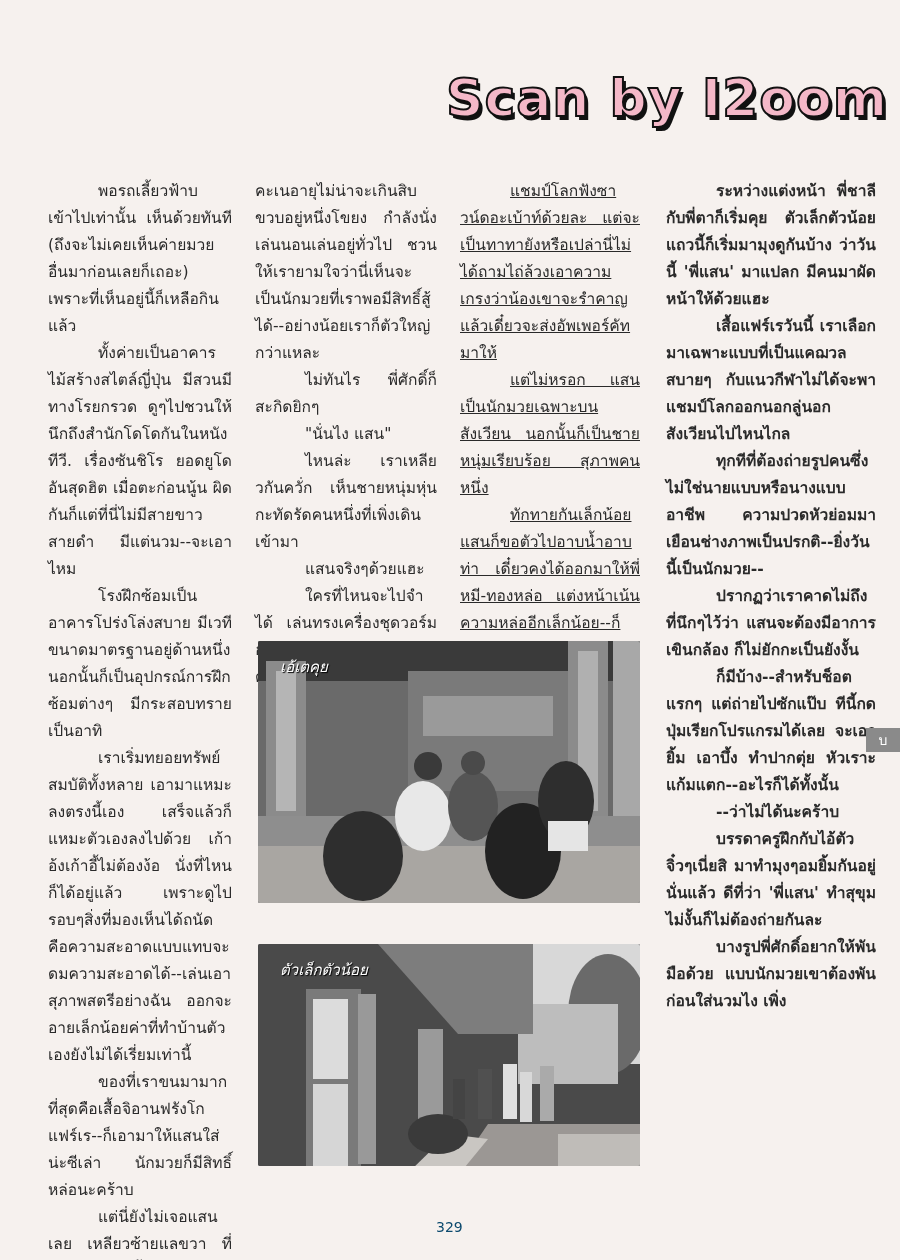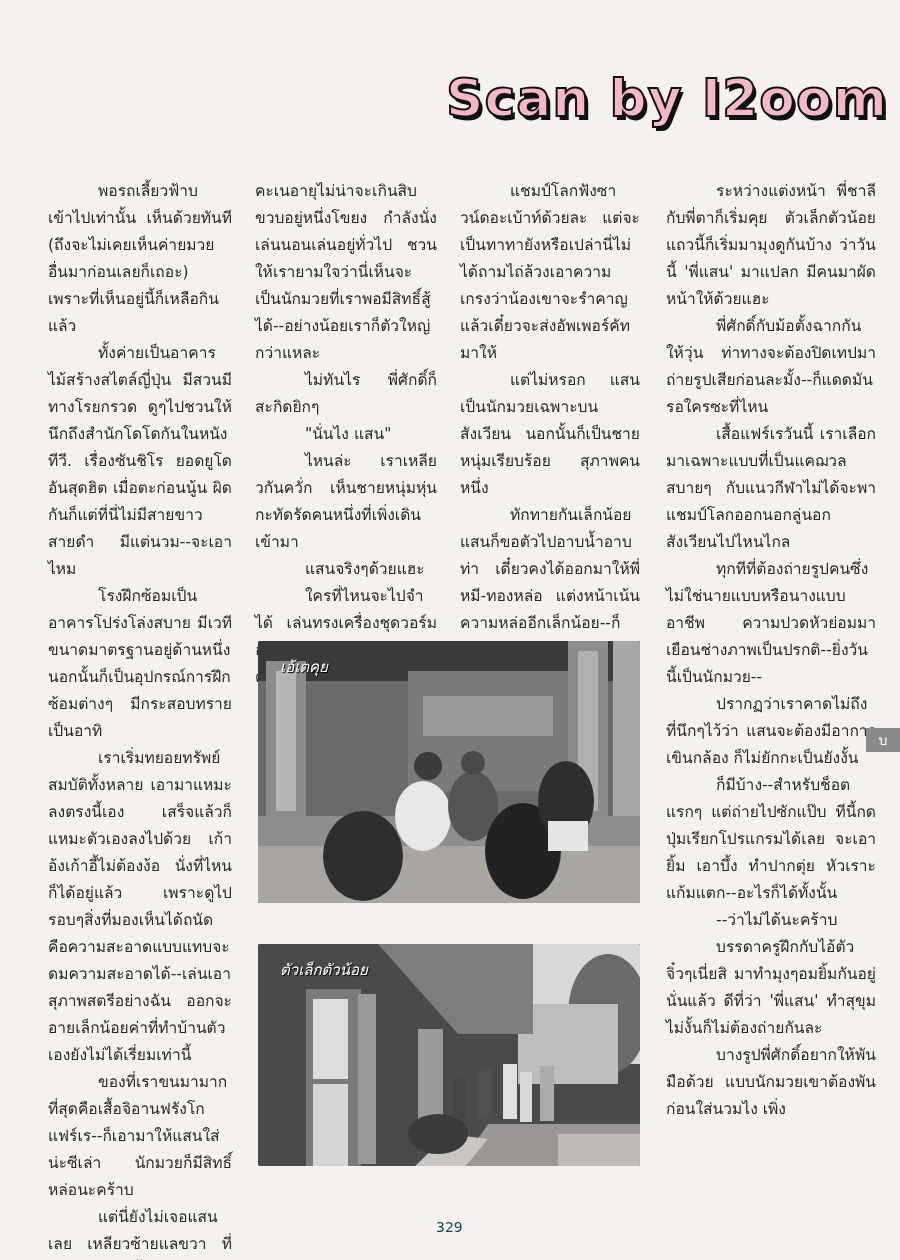--- a/index.html
+++ b/index.html
@@ -20,22 +20,22 @@
   }
   .col {
     position: absolute; top: 178px;
     font-size: 15.6px; line-height: 27px;
     text-align: justify;
   }
   .col p { margin: 0; }
   .col p.ind { text-indent: 50px; }
   .c1 { left: 48px; width: 184px; }
   .c2 { left: 255px; width: 182px; }
-  .c3 { left: 460px; width: 180px; }
-  .c4 { left: 666px; width: 210px; }
+  .c3 { left: 460px; width: 180px; text-decoration: underline; }
+  .c4 { left: 666px; width: 210px; font-weight: bold; }
   .photo {
     position: absolute; left: 258px; width: 382px;
     border-radius: 2px; overflow: hidden;
     background: #555;
   }
   .photo1 { top: 641px; height: 262px; }
   .photo2 { top: 928px; height: 222px; margin-top: 16px; }
   .caption {
     position: absolute; left: 22px; top: 14px;
     color: #fff; font-style: italic; font-size: 15px;
@@ -75,21 +75,20 @@
 </div>
 
 <div class="col c3">
   <p class="ind">แชมป์โลกฟังซาวน์ดอะเบ้าท์ด้วยละ แต่จะเป็นทาทายังหรือเปล่านี่ไม่ได้ถามไถ่ล้วงเอาความ เกรงว่าน้องเขาจะรำคาญ แล้วเดี๋ยวจะส่งอัพเพอร์คัทมาให้</p>
   <p class="ind">แต่ไม่หรอก แสนเป็นนักมวยเฉพาะบนสังเวียน นอกนั้นก็เป็นชายหนุ่มเรียบร้อย สุภาพคนหนึ่ง</p>
   <p class="ind">ทักทายกันเล็กน้อย แสนก็ขอตัวไปอาบน้ำอาบท่า เดี๋ยวคงได้ออกมาให้พี่หมี-ทองหล่อ แต่งหน้าเน้นความหล่ออีกเล็กน้อย--ก็คนเขาหล่ออยู่แล้ว แล้วเดี๋ยว 'หนึ่ง' ก็จะหวีผมให้อีกนิด ทีนี้ละ--</p>
 </div>
 
 <div class="col c4">
   <p class="ind">ระหว่างแต่งหน้า พี่ชาลีกับพี่ตาก็เริ่มคุย ตัวเล็กตัวน้อยแถวนี้ก็เริ่มมามุงดูกันบ้าง ว่าวันนี้ 'พี่แสน' มาแปลก มีคนมาผัดหน้าให้ด้วยแฮะ</p>
-  <p class="ind">พี่ศักดิ์กับม้อตั้งฉากกันให้วุ่น ท่าทางจะต้องปิดเทปมาถ่ายรูปเสียก่อนละมั้ง--ก็แดดมันรอใครซะที่ไหน</p>
   <p class="ind">เสื้อแฟร์เรวันนี้ เราเลือกมาเฉพาะแบบที่เป็นแคฌวลสบายๆ กับแนวกีฬาไม่ได้จะพาแชมป์โลกออกนอกลู่นอกสังเวียนไปไหนไกล</p>
   <p class="ind">ทุกทีที่ต้องถ่ายรูปคนซึ่งไม่ใช่นายแบบหรือนางแบบอาชีพ ความปวดหัวย่อมมาเยือนช่างภาพเป็นปรกติ--ยิ่งวันนี้เป็นนักมวย--</p>
   <p class="ind">ปรากฏว่าเราคาดไม่ถึงที่นึกๆไว้ว่า แสนจะต้องมีอาการเขินกล้อง ก็ไม่ยักกะเป็นยังงั้น</p>
   <p class="ind">ก็มีบ้าง--สำหรับช็อตแรกๆ แต่ถ่ายไปซักแป๊บ ทีนี้กดปุ่มเรียกโปรแกรมได้เลย จะเอายิ้ม เอาบึ้ง ทำปากตุ่ย หัวเราะแก้มแตก--อะไรก็ได้ทั้งนั้น</p>
   <p class="ind">--ว่าไม่ได้นะคร้าบ</p>
   <p class="ind">บรรดาครูฝึกกับไอ้ตัวจิ๋วๆเนี่ยสิ มาทำมุงๆอมยิ้มกันอยู่นั่นแล้ว ดีที่ว่า 'พี่แสน' ทำสุขุม ไม่งั้นก็ไม่ต้องถ่ายกันละ</p>
   <p class="ind">บางรูปพี่ศักดิ์อยากให้พันมือด้วย แบบนักมวยเขาต้องพันก่อนใส่นวมไง เพิ่ง</p>
 </div>
 
 <div class="photo photo1">

